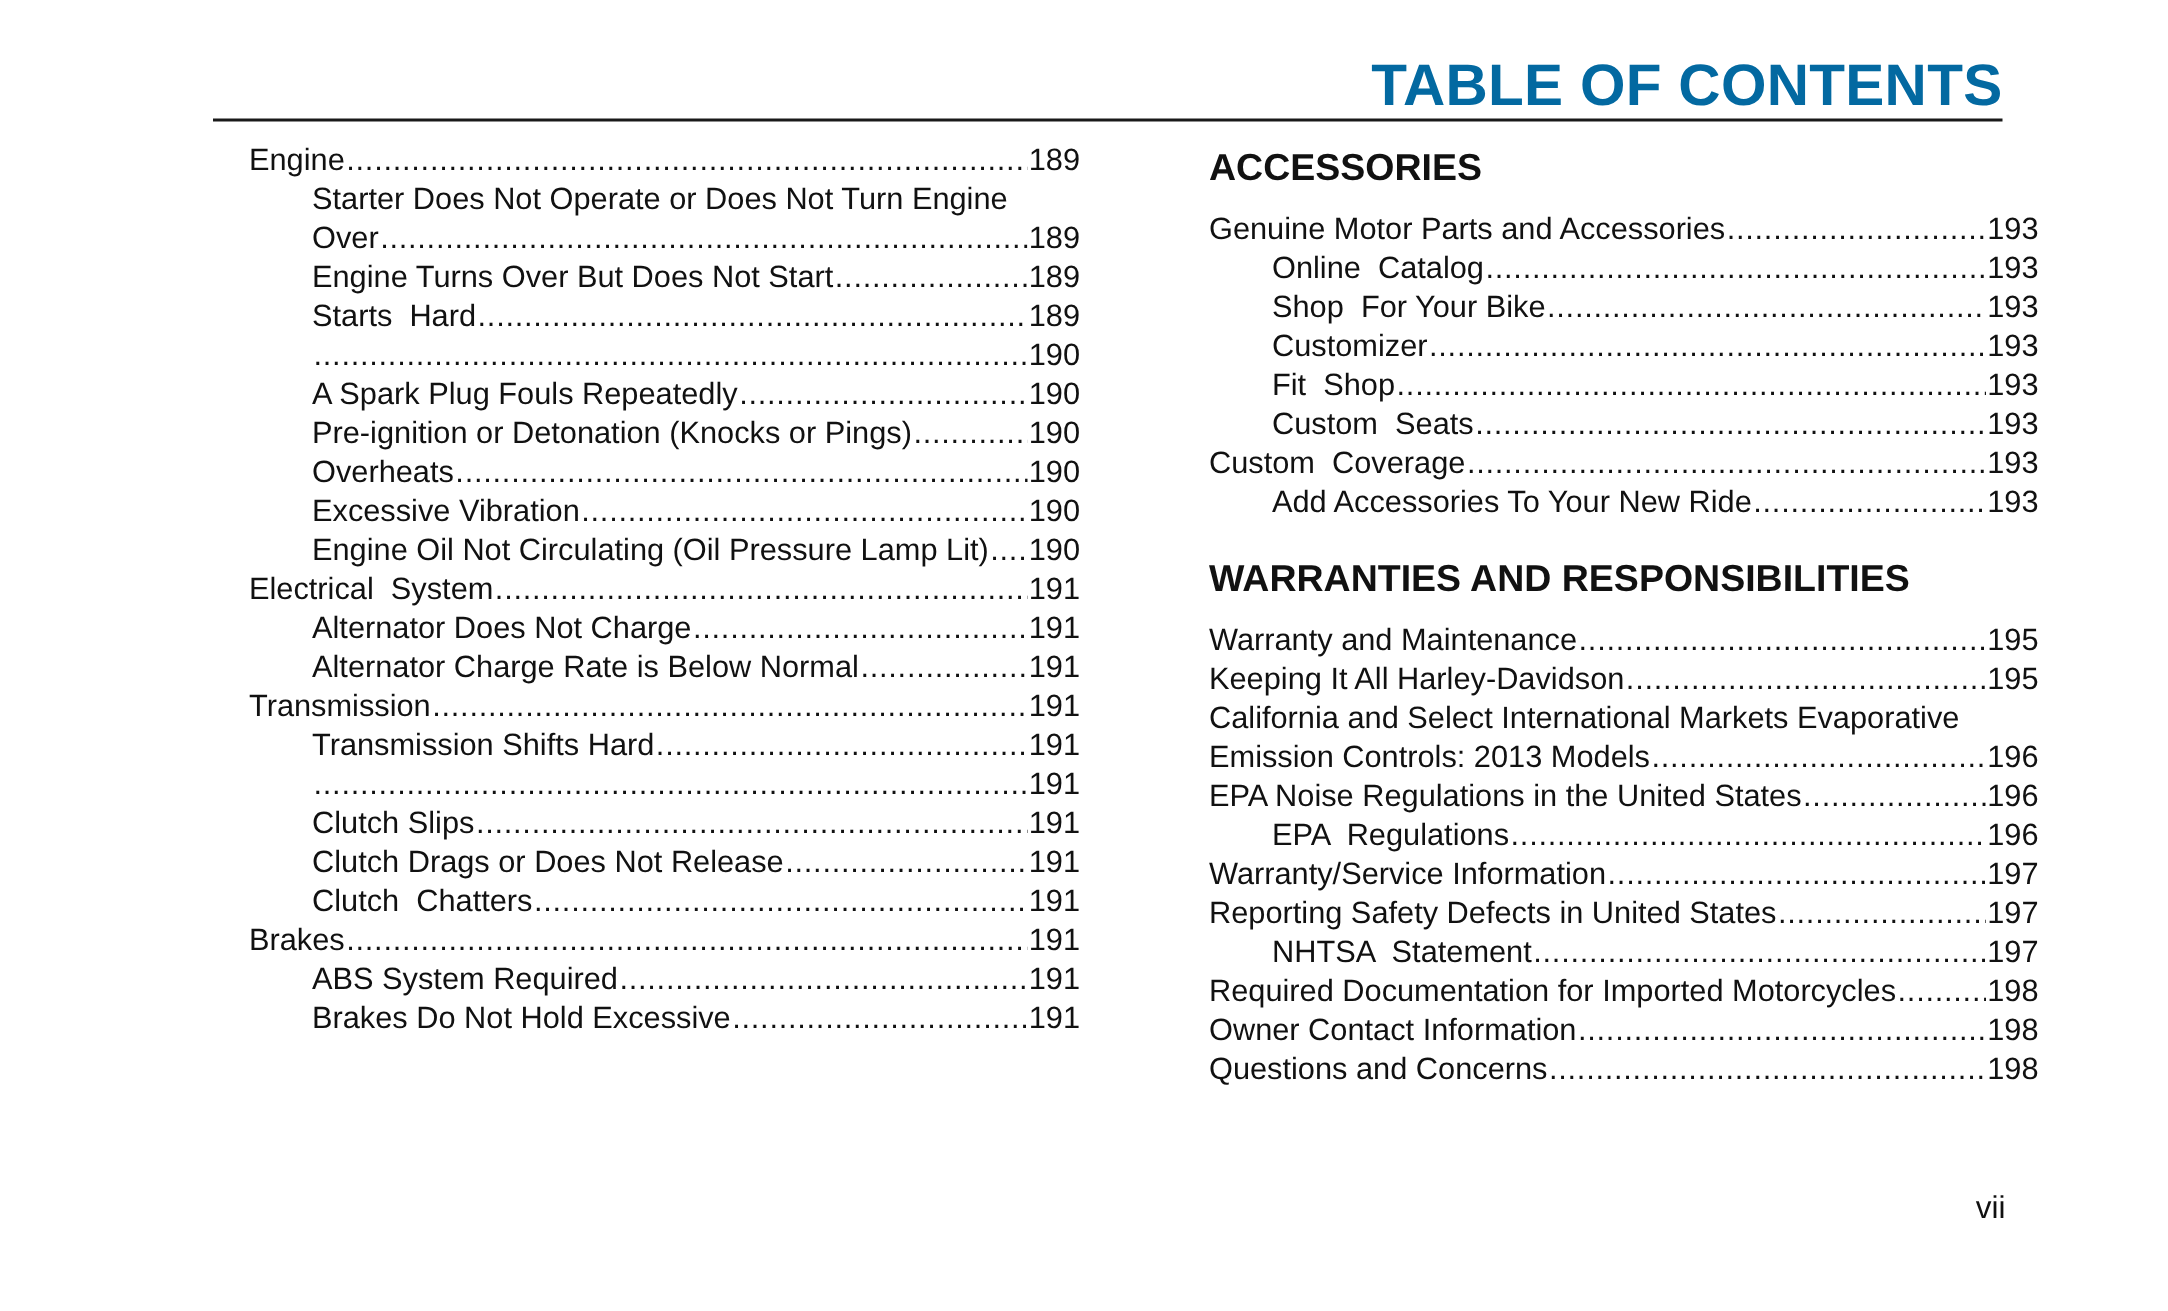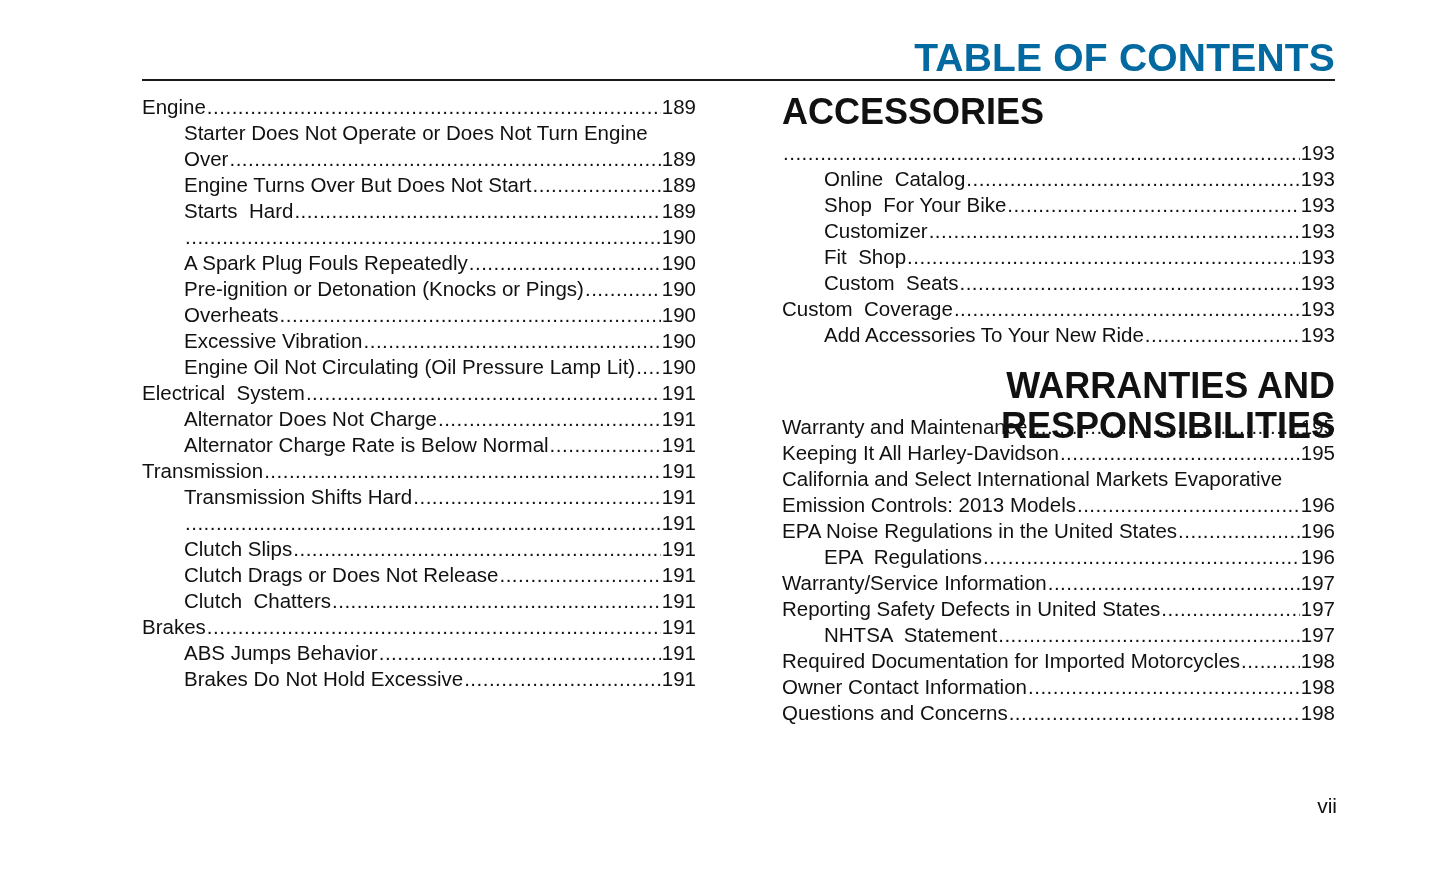--- a/index.html
+++ b/index.html
@@ -28,20 +28,21 @@
       position: absolute;
       left: 142px;
       top: 79px;
       width: 1193px;
       height: 2px;
       background: #1a1a1a;
     }
     .col {
       position: absolute;
       font-size: 20.5px;
+      margin-left: 24px;
     }
     .col-left {
       left: 142px;
       top: 94px;
       width: 554px;
     }
     .col-right {
       left: 782px;
       top: 92px;
       width: 553px;
@@ -71,30 +72,29 @@
       letter-spacing: 0.5px;
     }
     .entry .page {
       flex: 0 0 auto;
       text-align: left;
     }
     .entry.wrap-first {
       height: 26px;
     }
     .section-heading {
-      font-size: 36px;
+      font-size: 25px;
       font-weight: bold;
       height: 40px;
       line-height: 40px;
       margin-bottom: 8px;
       color: #111;
     }
     .section-heading.second {
       margin-top: 18px;
-      text-align: right;
     }
     .page-number {
       position: absolute;
       right: 108px;
       top: 794px;
       font-size: 21px;
       color: #111;
     }
   </style>
 </head>
@@ -199,35 +199,36 @@
     <span class="label" style="white-space:pre">Clutch  Chatters</span>
     <span class="leader"></span>
     <span class="page">191</span>
   </div>
   <div class="entry">
     <span class="label">Brakes</span>
     <span class="leader"></span>
     <span class="page">191</span>
   </div>
   <div class="entry sub">
-    <span class="label">ABS Jumps Behavior</span>
+    <span class="label">ABS System Required</span>
     <span class="leader"></span>
     <span class="page">191</span>
   </div>
   <div class="entry sub">
     <span class="label">Brakes Do Not Hold Excessive</span>
     <span class="leader"></span>
     <span class="page">191</span>
   </div>
 </div>
 
 <div class="col col-right">
   <div class="section-heading">ACCESSORIES</div>
 
   <div class="entry">
+    <span class="label">Genuine Motor Parts and Accessories</span>
     <span class="leader"></span>
     <span class="page">193</span>
   </div>
   <div class="entry sub">
     <span class="label" style="white-space:pre">Online  Catalog</span>
     <span class="leader"></span>
     <span class="page">193</span>
   </div>
   <div class="entry sub">
     <span class="label" style="white-space:pre">Shop  For Your Bike</span>

